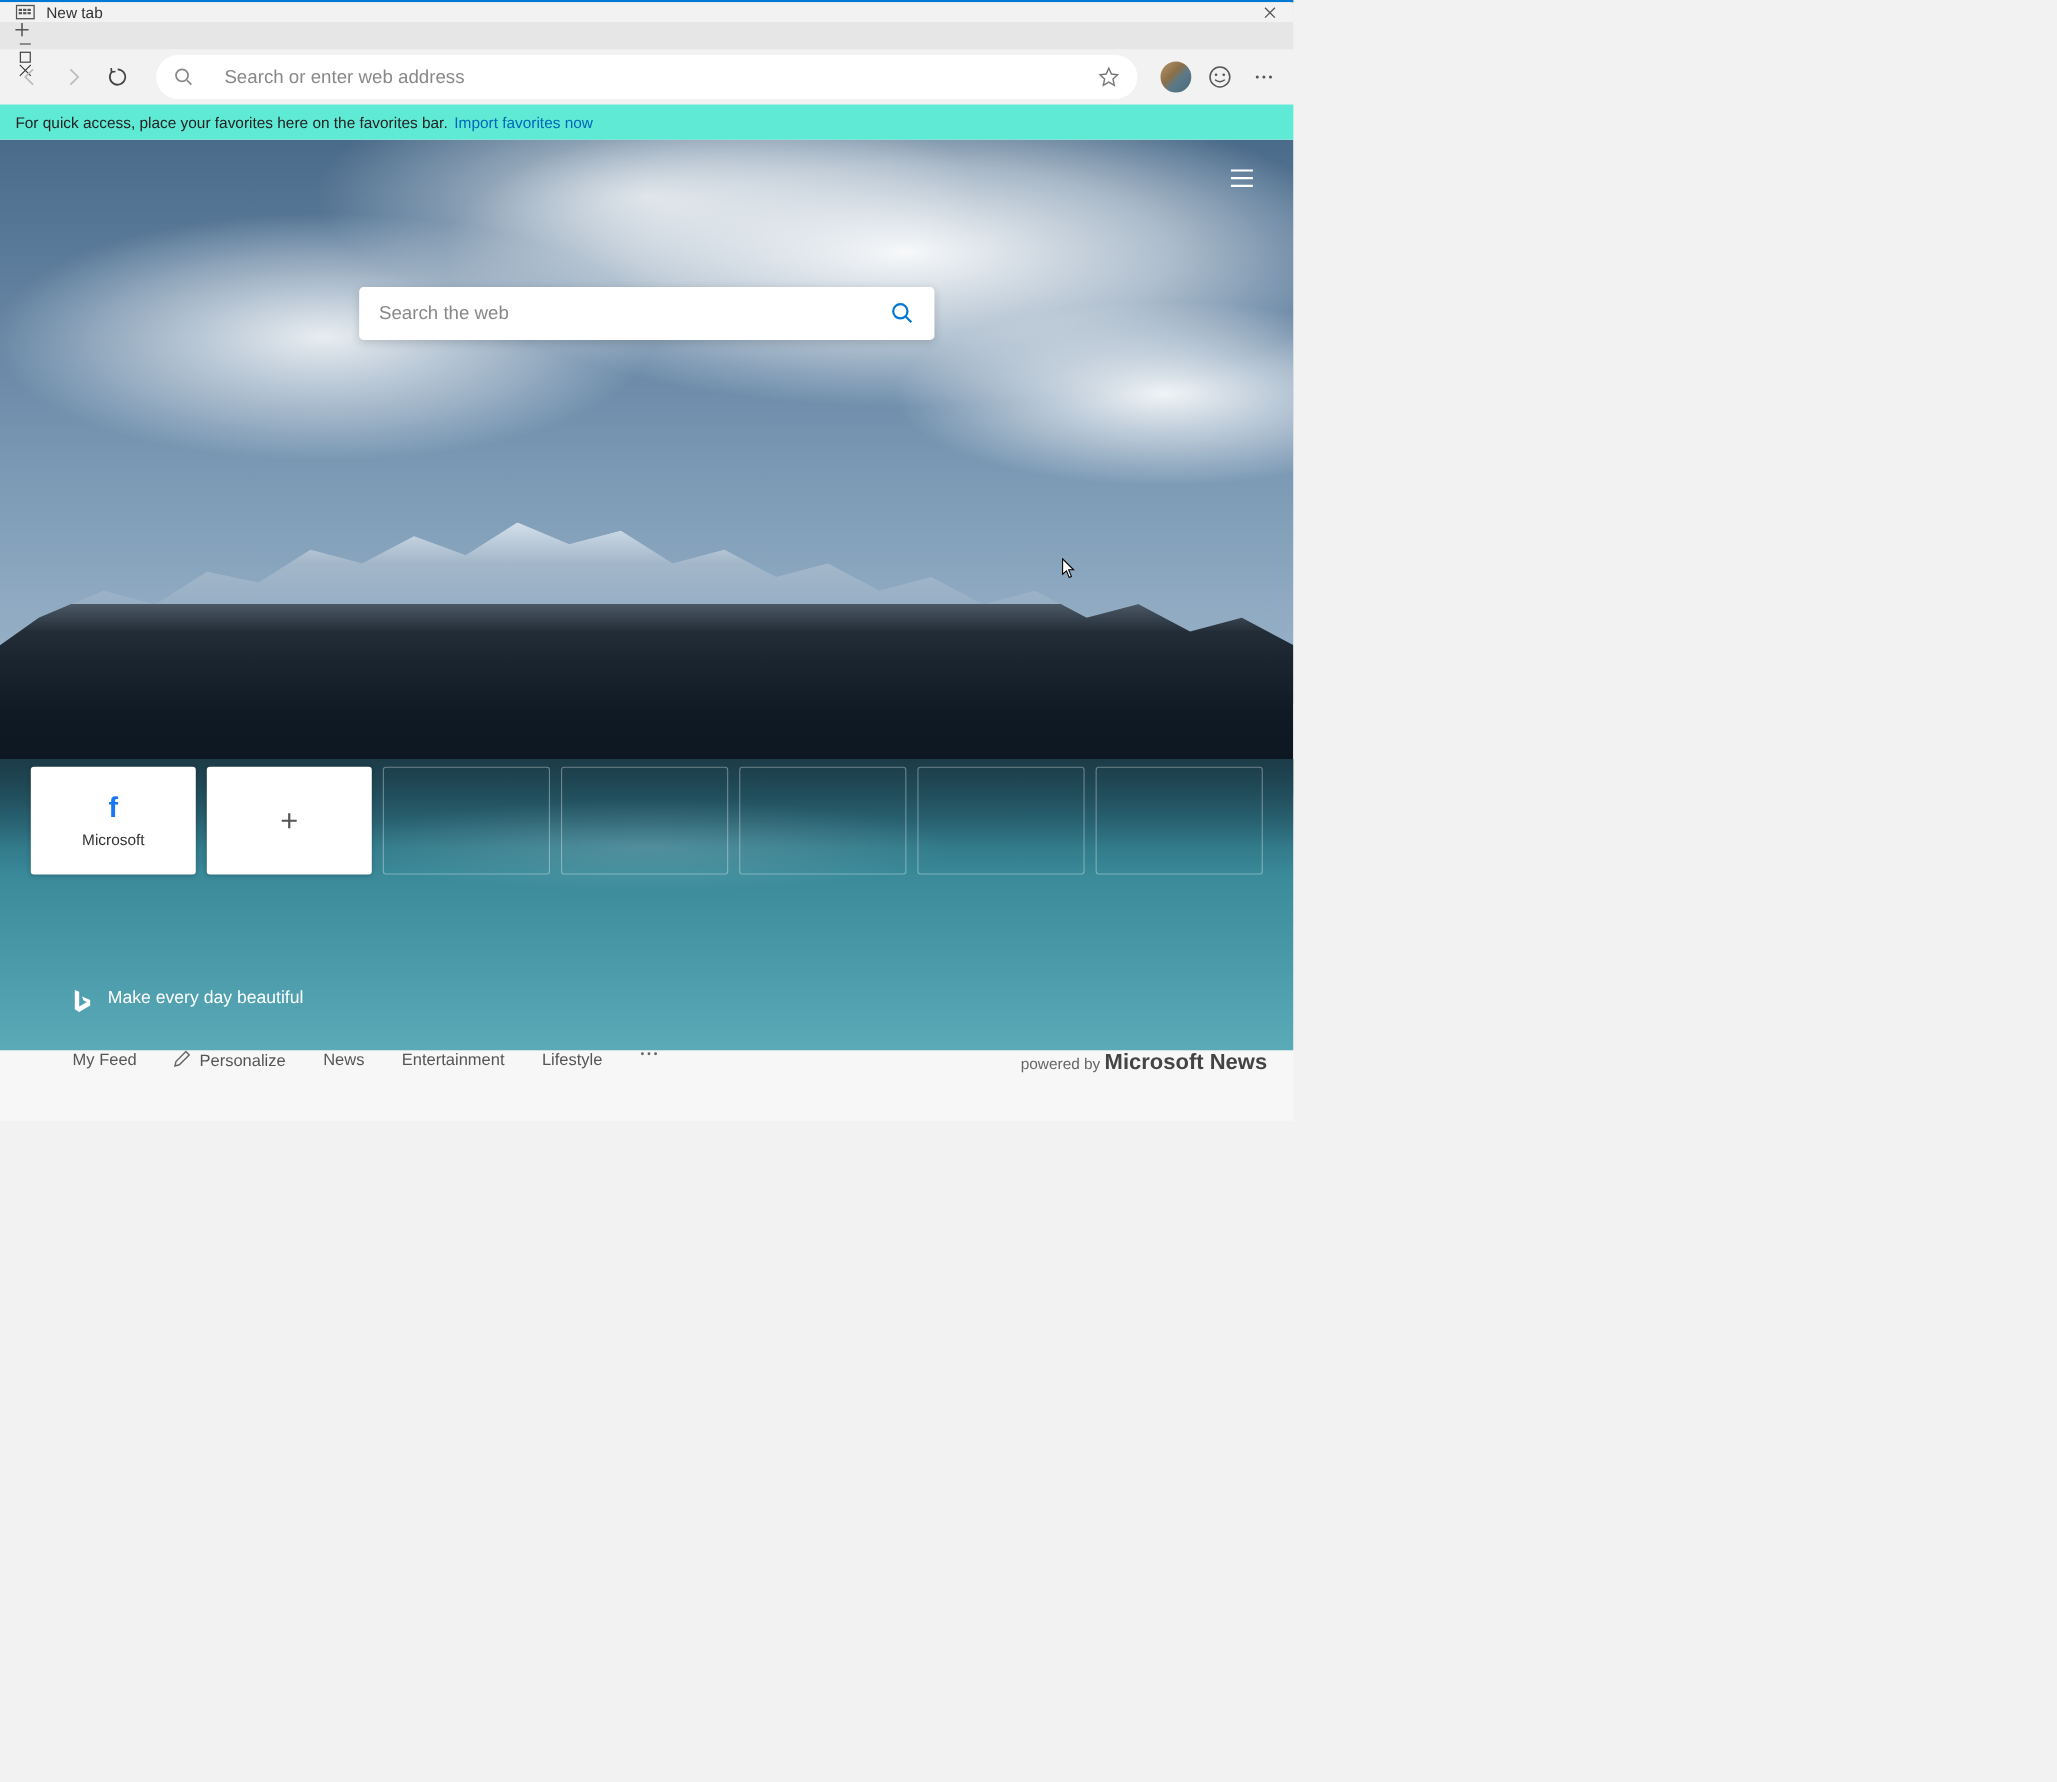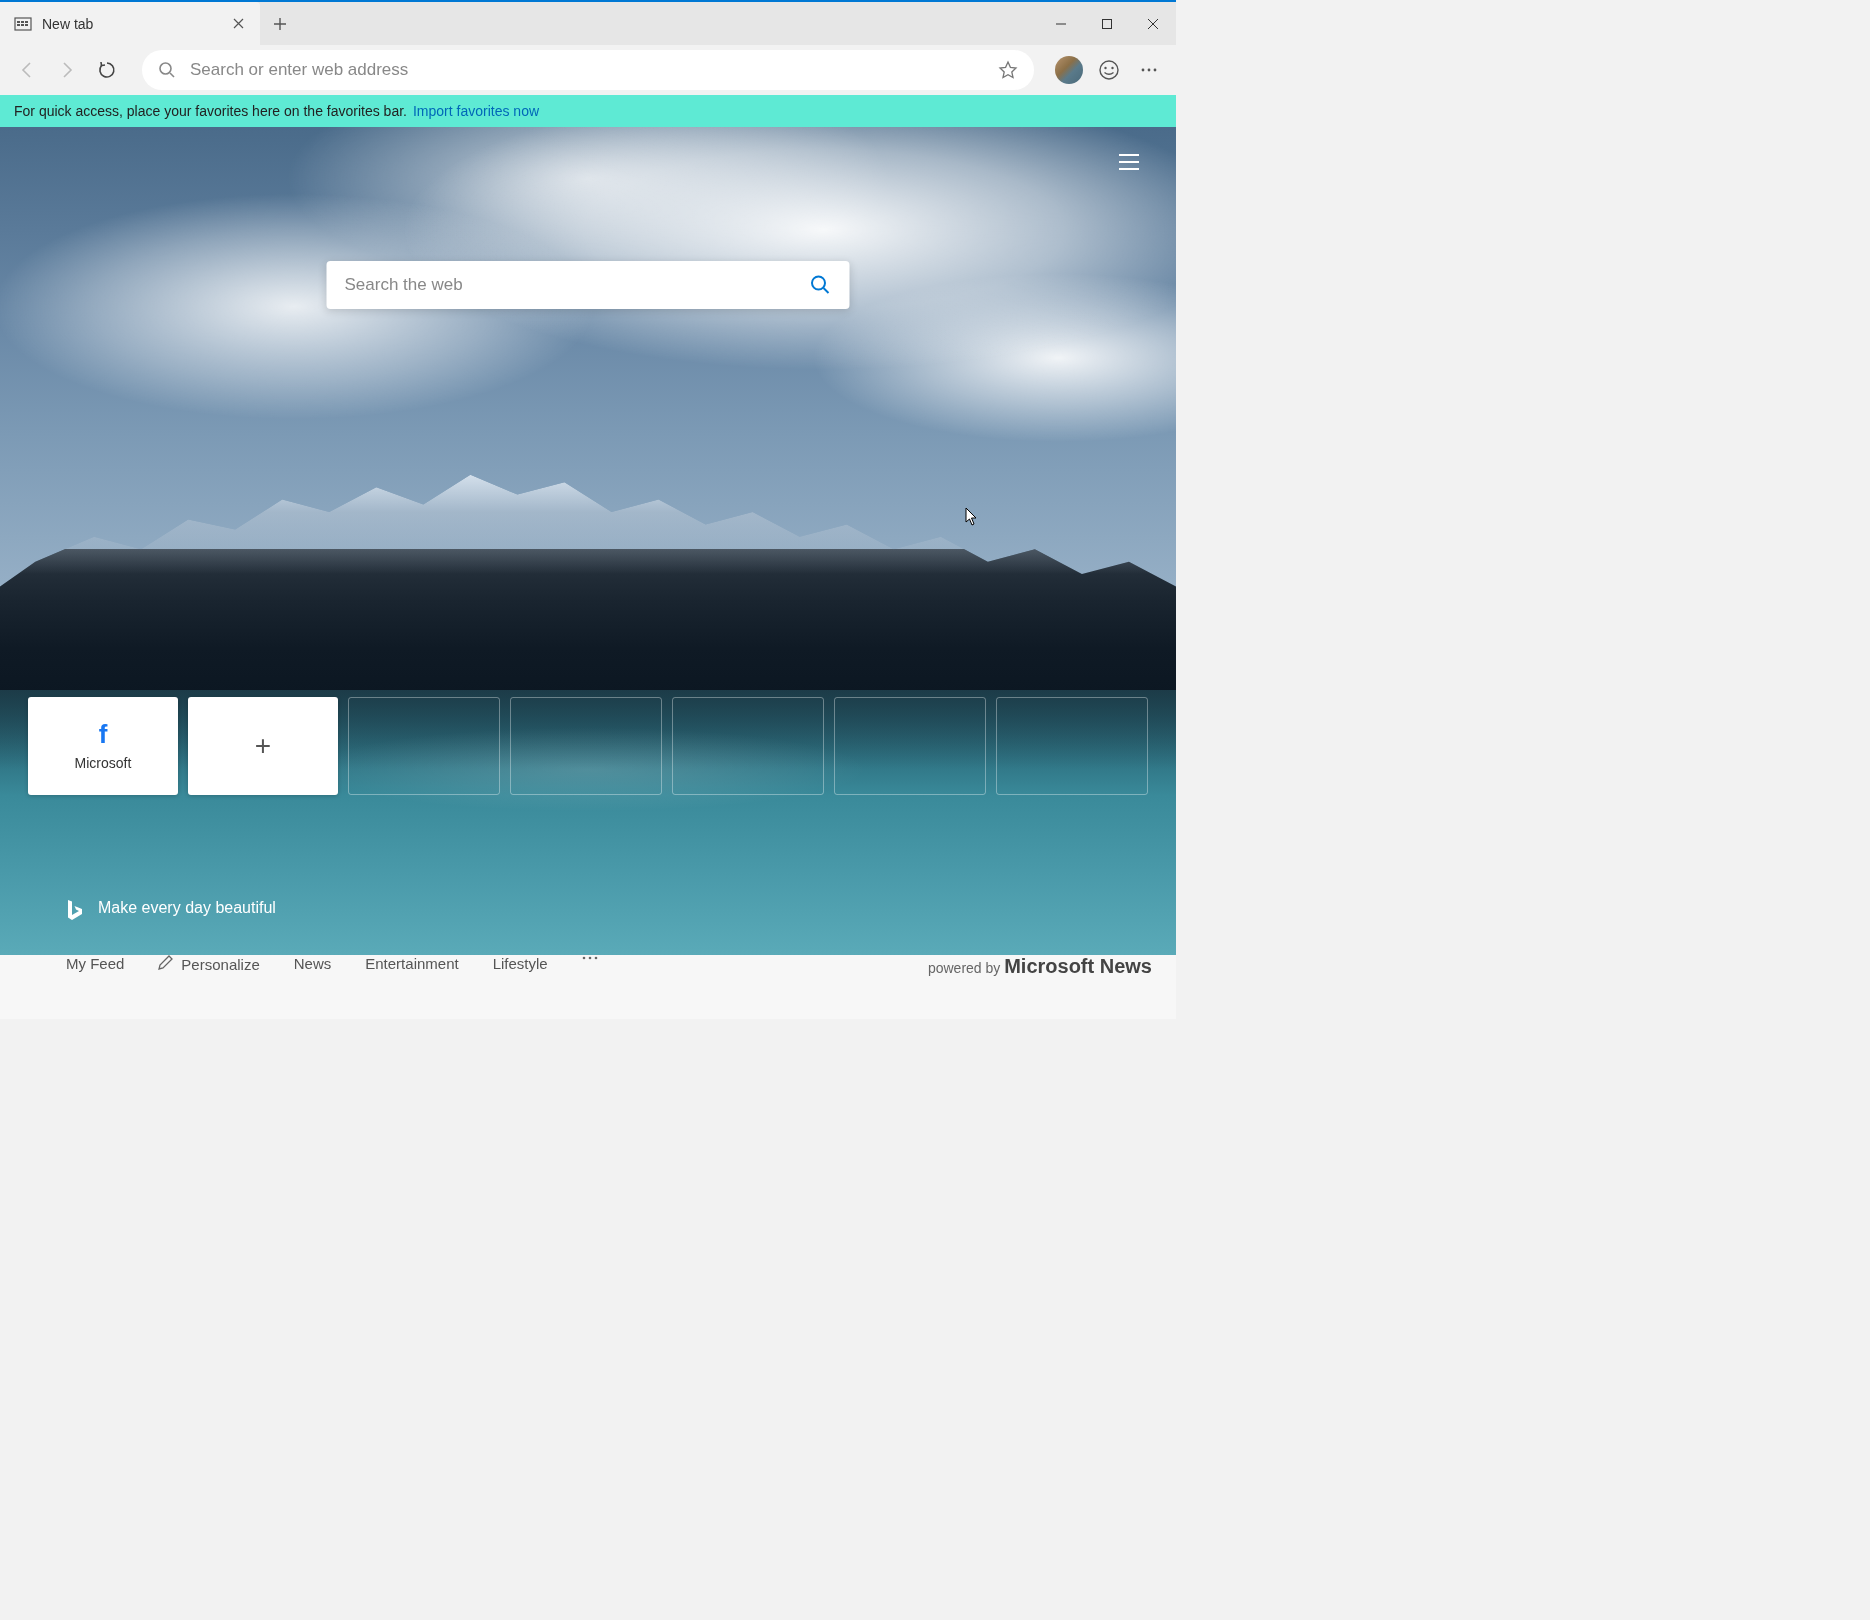--- a/index.html
+++ b/index.html
@@ -1,32 +1,32 @@
 <!DOCTYPE html>
 <html><head>
 <meta charset="utf-8">
 <style>
   * { margin:0; padding:0; box-sizing:border-box; font-family:"Segoe UI",Arial,sans-serif; }
   body { width:1176px; height:1019px; background:#f2f2f2; overflow:hidden; position:relative; }
 
   
-  .titlebar { height:45px; background:#e6e6e6; border-top:2px solid #0078d4; display:flex; align-items:stretch; }
+  .titlebar { height:45px; background:#e6e6e6; border-top:2px solid #0078d4; display:flex; align-items:stretch;flex-direction:column; }
   .tab { display:flex; align-items:center; background:#f2f2f2; padding:0 14px; gap:10px; min-width:260px; border-top-right-radius:4px; }
   .tab-icon { width:18px; height:18px; display:flex; align-items:center; justify-content:center; }
   .tab-title { font-size:14px; color:#333; flex:1; }
   .tab-close { width:16px; height:16px; display:flex; align-items:center; justify-content:center; color:#555; cursor:pointer; }
   .new-tab { width:40px; display:flex; align-items:center; justify-content:center; color:#555; cursor:pointer; font-size:20px; }
   .titlebar-spacer { flex:1; }
   .win-btn { width:46px; display:flex; align-items:center; justify-content:center; color:#333; cursor:pointer; }
 
   
   .toolbar { height:50px; background:#f2f2f2; display:flex; align-items:center; padding:0 10px; gap:6px; }
   .nav-btn { width:34px; height:34px; display:flex; align-items:center; justify-content:center; color:#888; cursor:pointer; border-radius:4px; }
   .nav-btn.enabled { color:#333; }
-  .omnibox { flex:1; height:40px; background:#fff; border-radius:20px; display:flex; align-items:center; padding:0 16px; gap:14px; margin:0 12px; }
+  .omnibox { flex:1; height:40px; background:#fff; border-radius:20px; display:flex; align-items:center; padding:0 16px; gap:28px; margin:0 12px; }
   .omnibox input { flex:1; border:none; outline:none; font-size:17px; color:#333; background:transparent; }
   .omnibox input::placeholder { color:#888; }
   .omni-icon { color:#888; display:flex; }
   .tool-icon { width:34px; height:34px; display:flex; align-items:center; justify-content:center; color:#555; cursor:pointer; }
   .avatar { width:28px; height:28px; border-radius:50%; background:linear-gradient(135deg,#b8956f 0%,#8b6f47 40%,#5a7a8a 60%,#4a6a7a 100%); cursor:pointer; }
 
   
   .fav-bar { height:32px; background:#5eead4; display:flex; align-items:center; padding:0 14px; font-size:14px; color:#222; gap:6px; }
   .fav-bar a { color:#0067b8; text-decoration:none; cursor:pointer; }
 

